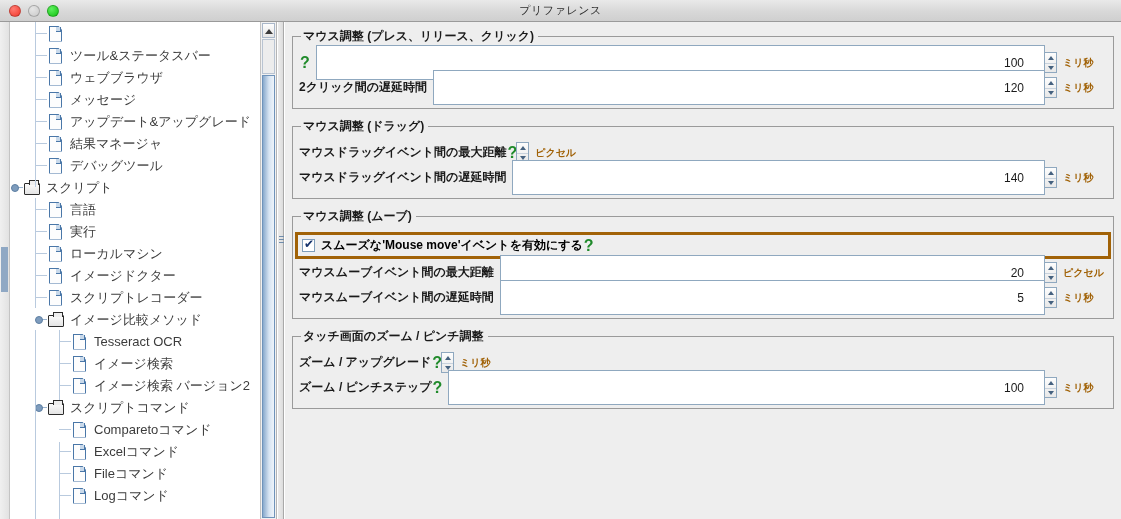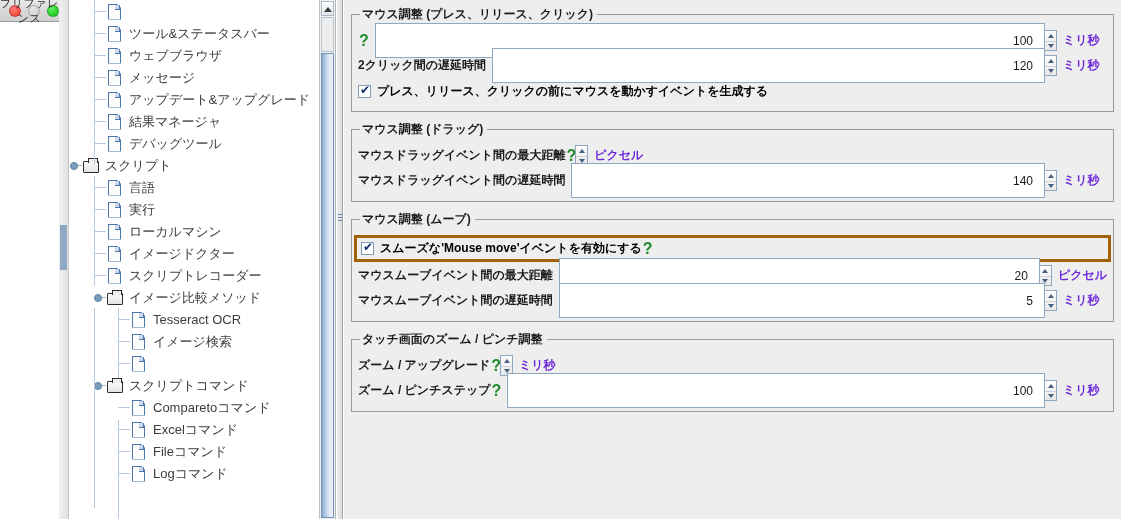--- a/index.html
+++ b/index.html
@@ -3,21 +3,21 @@
 <meta charset="utf-8">
 <style>
   * { box-sizing: border-box; }
   html, body {
     margin: 0; padding: 0;
     width: 1121px; height: 519px;
     overflow: hidden;
     font-family: "Liberation Sans", "DejaVu Sans", sans-serif;
     background: #ffffff;
   }
-  .window { width: 1121px; height: 519px; position: relative; display: flex; flex-direction: row; }
+  .window { width: 1121px; height: 519px; position: relative; display: flex; flex-direction: column; }
 
   
   .titlebar {
     height: 22px; flex: 0 0 22px;
     background: linear-gradient(to bottom, #e9e9e9 0%, #d8d8d8 55%, #cfcfcf 100%);
     border-bottom: 1px solid #9a9a9a;
     display: flex; align-items: center;
     position: relative;
   }
   .traffic { display: flex; gap: 7px; padding-left: 9px; align-items: center; }
@@ -168,21 +168,21 @@
   }
   .row .flabel {
     font-size: 12px; font-weight: bold; color: #1a1a1a; white-space: nowrap;
     flex: 0 0 auto;
   }
   .q { color: #1f8a2a; font-weight: bold; margin-left: 1px; }
   .field {
     flex: 1 1 auto; min-width: 0; height: 35px; margin: 0 0 0 6px;
     background: #ffffff; border: 1px solid #8fa8bf;
     display: flex; align-items: center; justify-content: flex-end;
-    padding-right: 11px;
+    padding-right: 20px;
     font-size: 12px; color: #1a1a1a;
   }
   .spinner {
     flex: 0 0 13px; width: 13px; height: 21px; margin-left: -1px;
     background: linear-gradient(to bottom,#fdfdfd,#e8e8e8);
     border: 1px solid #8fa8bf;
     display: flex; flex-direction: column;
   }
   .spinner i {
     flex: 1 1 50%; position: relative;
@@ -192,21 +192,21 @@
     border-left:3px solid transparent; border-right:3px solid transparent;
     border-bottom:4px solid #45617f;
   }
   .spinner i.dn { border-top: 1px solid #c8d2dd; }
   .spinner i.dn::after {
     content:""; position:absolute; left:50%; top:50%; margin:-2px 0 0 -3px;
     border-left:3px solid transparent; border-right:3px solid transparent;
     border-top:4px solid #45617f;
   }
   .unit {
-    flex: 0 0 auto; margin-left: 6px; font-size: 12px; font-weight: bold; color:#6d28d9;
+    flex: 0 0 auto; margin-left: 6px; font-size: 10px; font-weight: bold; color:#a16207;
     white-space: nowrap; min-width: 44px;
   }
 
   .checkrow { display:flex; align-items:center; height:21px; margin: 4px 0 2px 0; }
   .checkrow.highlighted {
     border: 3px solid #a16207; padding: 0 4px; margin: 3px 0 2px -4px;
     width: calc(100% + 8px); height: 27px;
   }
   .cbox {
     width: 13px; height: 13px; flex: 0 0 13px; margin-right: 6px;
@@ -315,20 +315,21 @@
               <span class="lbl">Tesseract OCR</span>
             </div>
             <div class="node lvl3">
               <span class="elbow" style="left: 49px;"></span>
               <span class="ficon doc"></span>
               <span class="lbl">イメージ検索</span>
             </div>
             <div class="node lvl3">
               <span class="elbow" style="left: 49px;"></span>
               <span class="ficon doc"></span>
+              <span class="lbl">イメージ検索 バージョン2</span>
             </div>
             <div class="node lvl2">
               <span class="handle" style="left: 22px;"></span>
               <span class="ficon folder"></span>
               <span class="lbl">スクリプトコマンド</span>
             </div>
             <div class="node lvl3">
               <span class="elbow" style="left: 49px;"></span>
               <span class="ficon doc"></span>
               <span class="lbl">Comparetoコマンド</span>
@@ -384,24 +385,20 @@
           </div>
           <div class="row">
             <span class="flabel">2クリック間の遅延時間</span>
             <span class="field">120</span>
             <span class="spinner">
               <i class="up"></i>
               <i class="dn"></i>
             </span>
             <span class="unit">ミリ秒</span>
           </div>
-          <div class="checkrow">
-            <span class="cbox on"></span>
-            <span class="flabel">プレス、リリース、クリックの前にマウスを動かすイベントを生成する</span>
-          </div>
         </fieldset>
         <fieldset class="group">
           <legend>マウス調整 (ドラッグ)</legend>
           <div class="row">
             <span class="flabel">マウスドラッグイベント間の最大距離</span>
             <span class="q">?</span>
             <span class="spinner">
               <i class="up"></i>
               <i class="dn"></i>
             </span>

